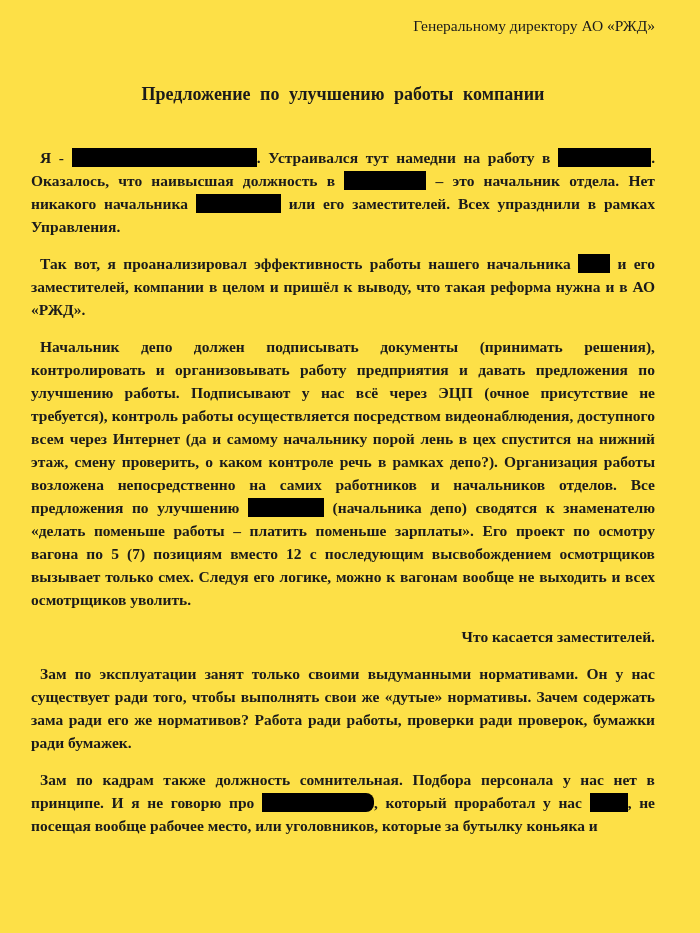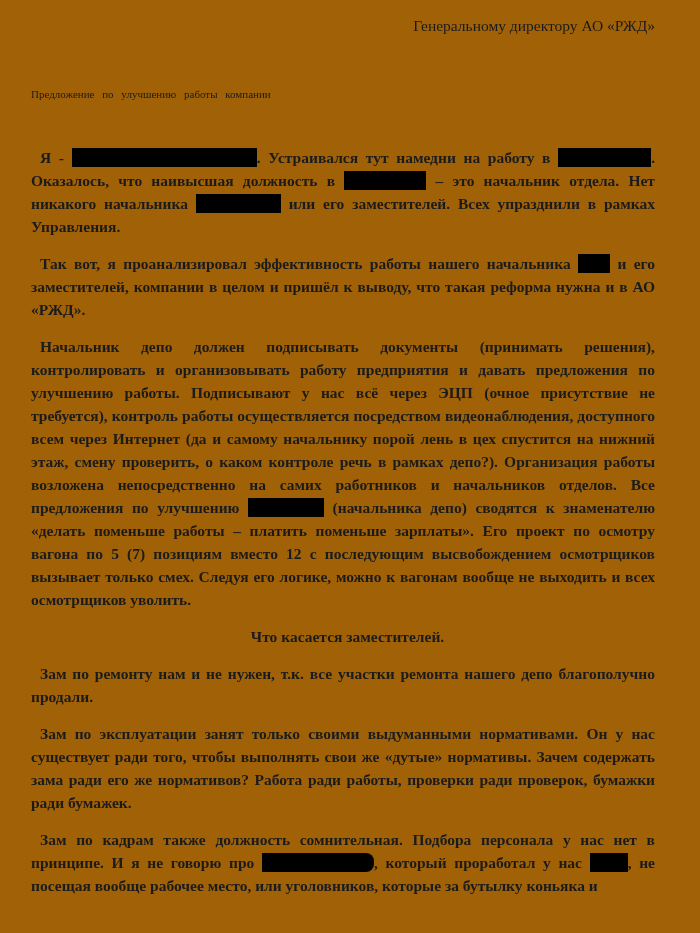--- a/index.html
+++ b/index.html
@@ -5,55 +5,56 @@
   html, body {
     margin: 0;
     padding: 0;
     background: #ffffff;
   }
   .page {
     position: relative;
     width: 700px;
     height: 933px;
     margin: 0 auto;
-    background: #a16207;
+    background: #fde047;
     color: #1b1b1b;
     font-family: "Liberation Serif", "DejaVu Serif", serif;
     font-size: 15.5px;
     line-height: 23px;
     overflow: hidden;
     box-sizing: border-box;
     padding: 10px 45px 0 31px;
   }
   .header-block {
     text-align: right;
     line-height: 32px;
     margin-bottom: 0;
   }
   .header-line {
     display: block;
     white-space: nowrap;
   }
   .doc-title {
-    font-weight: normal;
+    text-align: center;
+    font-weight: bold;
     word-spacing: 5px;
     margin: 41px 0 0 0;
-    font-size: 11px;
+    font-size: 18px;
   }
   .body-text {
     margin-top: 40px;
     font-weight: bold;
   }
   .para {
     text-align: justify;
     text-indent: 9px;
     margin: 0 0 14px 0;
   }
   .para.no-just {
-    text-align: center;
+    text-align: right;
   }
   .redact {
     display: inline-block;
     background: #000;
     height: 19px;
     vertical-align: -4px;
   }
   .redact.r-from   { width: 128px; height: 24px; vertical-align: -6px; }
   .redact.r-name   { width: 185px; }
   .redact.r-org1   { width: 93px; }
@@ -78,20 +79,19 @@
   <div class="body-text">
 
     <p class="para"><span>Я - </span><span class="redact r-name"></span><span>. Устраивался тут намедни на работу в </span><span class="redact r-org1"></span><span>. Оказалось, что наивысшая должность в </span><span class="redact r-org2"></span><span> – это начальник отдела. Нет никакого начальника </span><span class="redact r-org3"></span><span> или его заместителей. Всех упразднили в рамках Управления.</span></p>
 
     <p class="para"><span>Так вот, я проанализировал эффективность работы нашего начальника </span><span class="redact r-boss"></span><span> и его заместителей, компании в целом и пришёл к выводу, что такая реформа нужна и в АО «РЖД».</span></p>
 
     <p class="para"><span>Начальник депо должен подписывать документы (принимать решения), контролировать и организовывать работу предприятия и давать предложения по улучшению работы. Подписывают у нас всё через ЭЦП (очное присутствие не требуется), контроль работы осуществляется посредством видеонаблюдения, доступного всем через Интернет (да и самому начальнику порой лень в цех спустится на нижний этаж, смену проверить, о каком контроле речь в рамках депо?). Организация работы возложена непосредственно на самих работников и начальников отделов. Все предложения по улучшению </span><span class="redact r-org4"></span><span> (начальника депо) сводятся к знаменателю «делать поменьше работы – платить поменьше зарплаты». Его проект по осмотру вагона по 5 (7) позициям вместо 12 с последующим высвобождением осмотрщиков вызывает только смех. Следуя его логике, можно к вагонам вообще не выходить и всех осмотрщиков уволить.</span></p>
 
     <p class="para no-just">Что касается заместителей.</p>
 
-    <p class="para">Зам по ремонту нам и не нужен, т.к. все участки ремонта нашего депо благополучно продали.</p>
 
     <p class="para">Зам по эксплуатации занят только своими выдуманными нормативами. Он у нас существует ради того, чтобы выполнять свои же «дутые» нормативы. Зачем содержать зама ради его же нормативов? Работа ради работы, проверки ради проверок, бумажки ради бумажек.</p>
 
     <p class="para"><span>Зам по кадрам также должность сомнительная. Подбора персонала у нас нет в принципе. И я не говорю про </span><span class="redact r-person"></span><span>, который проработал у нас </span><span class="redact r-term"></span><span>, не посещая вообще рабочее место, или уголовников, которые за бутылку коньяка и</span></p>
 
   </div>
 </div>
 
 </body></html>

